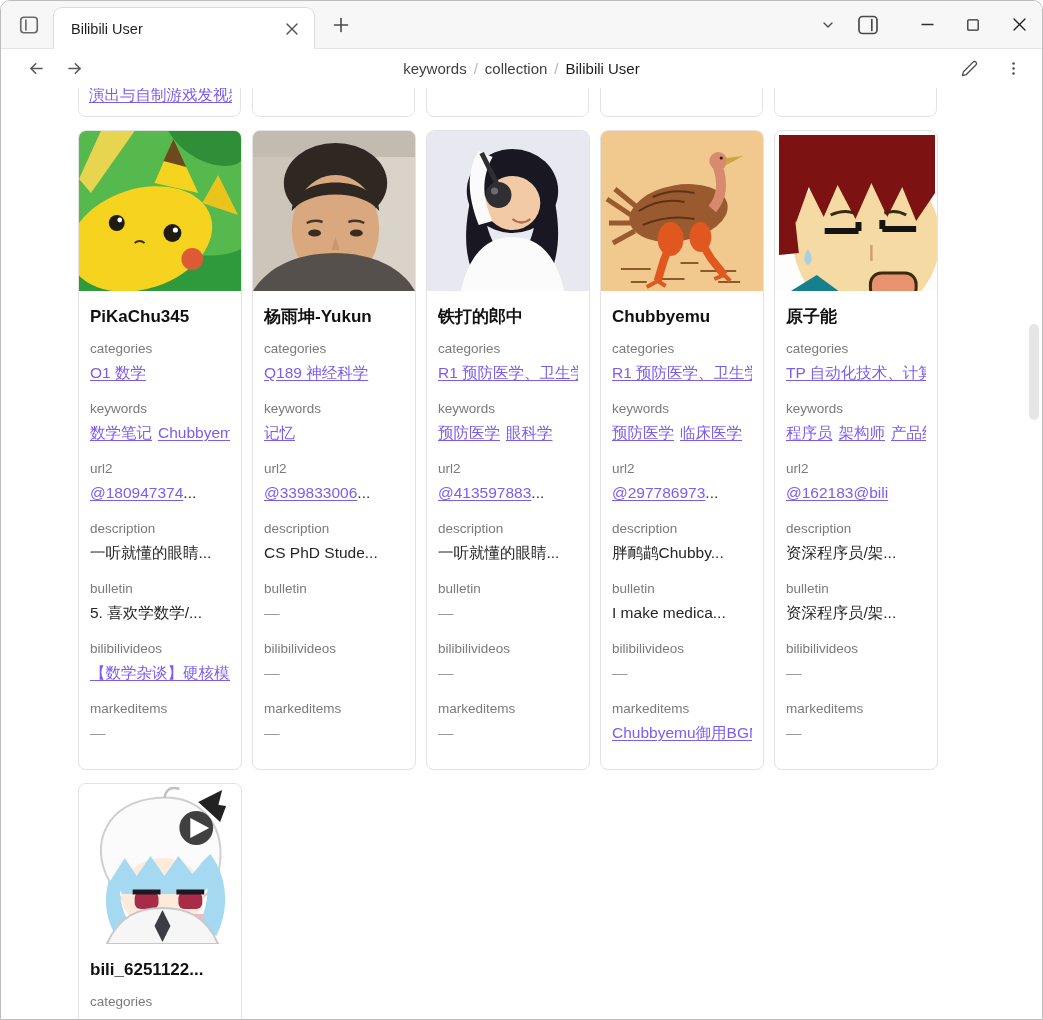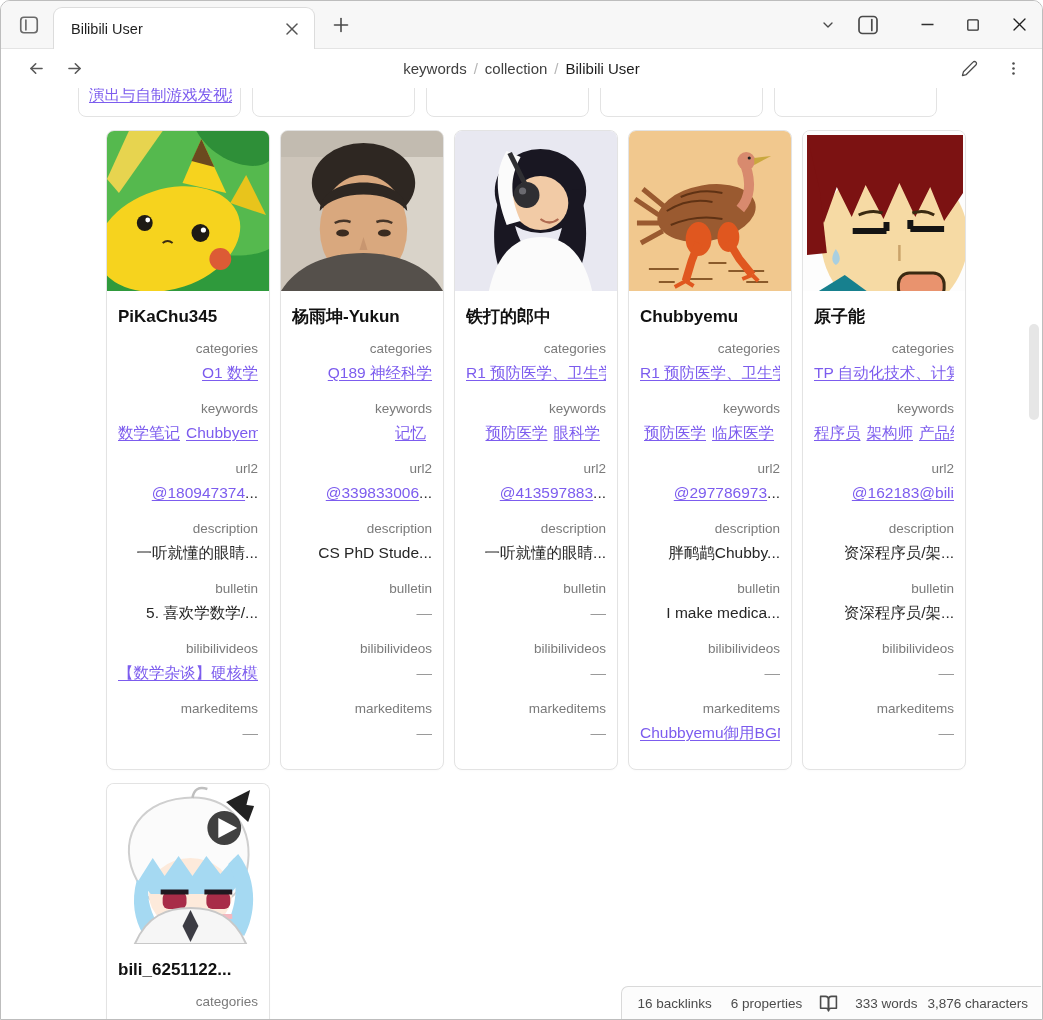--- a/index.html
+++ b/index.html
@@ -50,27 +50,27 @@
   .grid-cols{display:grid;grid-template-columns:repeat(5,163px);column-gap:11px;}
 
   .partial-row{position:relative;height:29px;overflow:hidden;width:859px;}
   .partial-grid{position:absolute;bottom:0;left:0;}
   .stub{height:72px;border:1px solid var(--card-border);border-radius:8px;background:#fff;position:relative;}
   .stub-link{position:absolute;left:10px;right:8px;bottom:10px;font-size:15.5px;line-height:22px;
              white-space:nowrap;overflow:hidden;}
 
   .cards-row{margin-top:13px;}
   .card{width:164px;height:640px;border:1px solid var(--card-border);border-radius:8px;background:#fff;
-        overflow:hidden;box-shadow:0 1px 2px rgba(0,0,0,.02);margin-left:28px;}
+        overflow:hidden;box-shadow:0 1px 2px rgba(0,0,0,.02);}
   .card.tall{height:auto;min-height:250px;border-bottom:none;border-radius:8px 8px 0 0;}
   .avatar{display:block;width:100%;height:160px;}
   .card-body{padding:12px 11px 0 11px;}
   .card-title{font-size:17px;font-weight:700;color:#111;line-height:23px;margin:2px 0 12px 0;
               white-space:nowrap;overflow:hidden;}
-  .field{margin-bottom:16px;text-align:right;}
+  .field{margin-bottom:16px;}
   .field-label{font-size:13.5px;color:var(--field-label);line-height:18px;margin-bottom:4px;}
   .field-value{font-size:15.5px;color:#262626;line-height:22px;white-space:nowrap;overflow:hidden;}
   a.lnk{color:var(--accent-link);text-decoration:underline;text-underline-offset:2px;cursor:pointer;}
   .kw a.lnk{margin-right:6px;}
   .suffix{color:#2c2c2c;}
   .dash{color:var(--empty-dash);}
   .bottom-row{margin-top:13px;}
 
   
   .statusbar{position:absolute;right:1px;bottom:0;height:33px;background:#fcfcfc;border:1px solid #d9d9d9;
@@ -465,27 +465,15 @@
         <div class="card-body">
           <div class="card-title">bili_6251122...</div>
           <div class="field">
             <div class="field-label">categories</div>
           </div>
         </div>
       </div>
     </div>
   </div>
 
-  <div class="statusbar">
-    <span class="sb-item">16 backlinks</span>
-    <span class="sb-item sb-props">6 properties</span>
-    <span class="sb-book">
-      <svg width="19" height="19" viewBox="0 0 24 24" fill="none" stroke="#4c4c4c" stroke-width="2" stroke-linecap="round" stroke-linejoin="round">
-          <path d="M2 3h6a4 4 0 0 1 4 4v14a3 3 0 0 0-3-3H2z"></path>
-          <path d="M22 3h-6a4 4 0 0 0-4 4v14a3 3 0 0 1 3-3h7z"></path>
-        </svg>
-    </span>
-    <span class="sb-words">333 words</span>
-    <span class="sb-chars">3,876 characters</span>
-  </div>
 
   <div class="scroll-thumb"></div>
 </div>
 
 </body></html>

